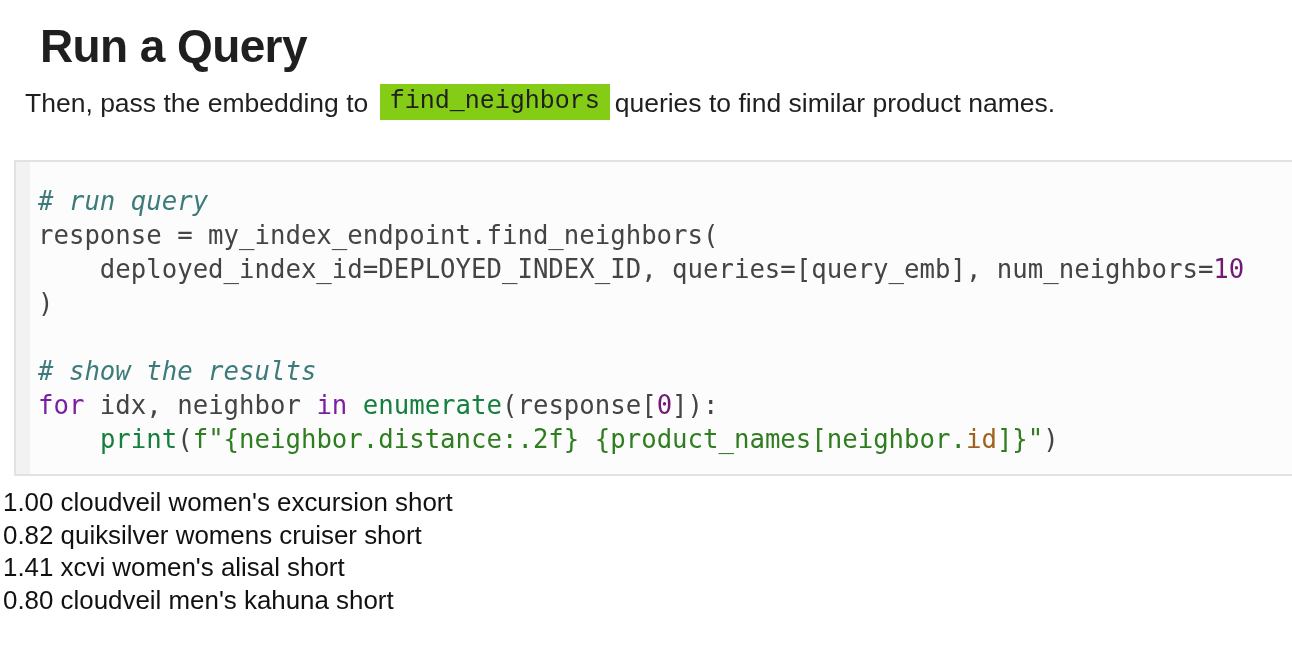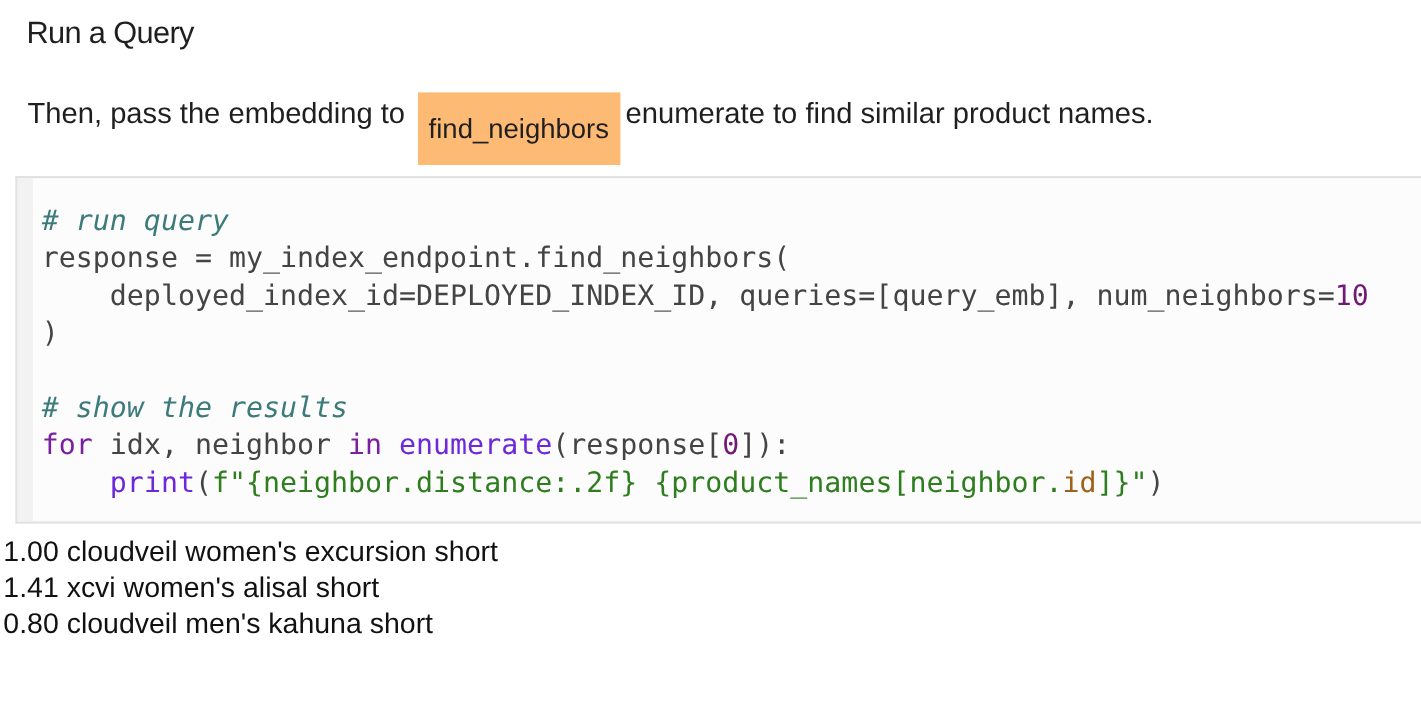--- a/index.html
+++ b/index.html
@@ -12,45 +12,45 @@
     }
     body {
       position: relative;
       font-family: "Liberation Sans", "DejaVu Sans", sans-serif;
       color: #1f1f1f;
     }
     .heading {
       position: absolute;
       left: 24px;
       top: 4px;
-      margin: 0;
-      font-size: 28px;
-      font-weight: 400;
+      margin: 16px;
+      font-size: 46px;
+      font-weight: 700;
       letter-spacing: -0.6px;
       color: #1f1f1f;
       line-height: 52px;
       white-space: nowrap;
     }
     .para {
       position: absolute;
       left: 25px;
       top: 84px;
       margin: 0;
       font-size: 26.5px;
       line-height: 38px;
       color: #1f1f1f;
       white-space: nowrap;
     }
     .inline-code {
       display: inline-block;
-      font-family: Liberation Sans, sans-serif;
+      font-family: Liberation Mono, monospace;
       font-size: 25px;
-      background: #fdba74;
+      background: #84cc16;
       color: #1f1f1f;
-      padding: 15px 10px;
+      padding: 0 10px;
       margin: 0 5px 0 4px;
       line-height: 36px;
       vertical-align: top;
     }
     .code-cell {
       position: absolute;
       left: 14px;
       top: 160px;
       width: 1290px;
       height: 316px;
@@ -75,21 +75,21 @@
       margin: 0;
       font-family: "DejaVu Sans Mono", "Liberation Mono", monospace;
       font-size: 25.7px;
       line-height: 34px;
       color: #444444;
       white-space: pre;
     }
     .code .line { display: block; height: 34px; }
     .c-comment { color: #3d7b7b; font-style: italic; }
     .c-kw { color: #7b1fa2; }
-    .c-builtin { color: #6d28d9; }
+    .c-builtin { color: #15803d; }
     .c-num { color: #701a75; }
     .c-str { color: #2e7d1f; }
     .c-attr { color: #a0611c; }
     .output {
       position: absolute;
       left: 3px;
       top: 486px;
       margin: 0;
       font-family: Liberation Sans, sans-serif;
       font-size: 25.9px;
@@ -97,20 +97,20 @@
       color: #111111;
       white-space: pre;
     }
     .output .line { display: block; }
   </style>
 </head>
 <body>
 
 <h2 class="heading">Run a Query</h2>
 
-<p class="para"><span>Then, pass the embedding to</span> <code class="inline-code">find_neighbors</code><span>enumerate to find similar product names.</span></p>
+<p class="para"><span>Then, pass the embedding to</span> <code class="inline-code">find_neighbors</code><span>queries to find similar product names.</span></p>
 
 <div class="code-cell">
   <div class="gutter"></div>
   <pre class="code" id="code-editor"><span class="line"><span class="c-comment"># run query</span></span><span class="line"><span>response = my_index_endpoint.find_neighbors(</span></span><span class="line"><span>    deployed_index_id=DEPLOYED_INDEX_ID, queries=[query_emb], num_neighbors=</span><span class="c-num">10</span></span><span class="line"><span>)</span></span><span class="line"><span></span></span><span class="line"><span class="c-comment"># show the results</span></span><span class="line"><span class="c-kw">for</span><span> idx, neighbor </span><span class="c-kw">in</span><span> </span><span class="c-builtin">enumerate</span><span>(response[</span><span class="c-num">0</span><span>]):</span></span><span class="line"><span>    </span><span class="c-builtin">print</span><span>(</span><span class="c-str">f"{neighbor.distance:.2f} {product_names[neighbor.</span><span class="c-attr">id</span><span class="c-str">]}"</span><span>)</span></span></pre>
 </div>
 
-<pre class="output" id="cell-output"><span class="line">1.00 cloudveil women's excursion short</span><span class="line">1.41 xcvi women's alisal short</span><span class="line">0.80 cloudveil men's kahuna short</span></pre>
+<pre class="output" id="cell-output"><span class="line">1.00 cloudveil women's excursion short</span><span class="line">0.82 quiksilver womens cruiser short</span><span class="line">1.41 xcvi women's alisal short</span><span class="line">0.80 cloudveil men's kahuna short</span></pre>
 
 </body></html>

